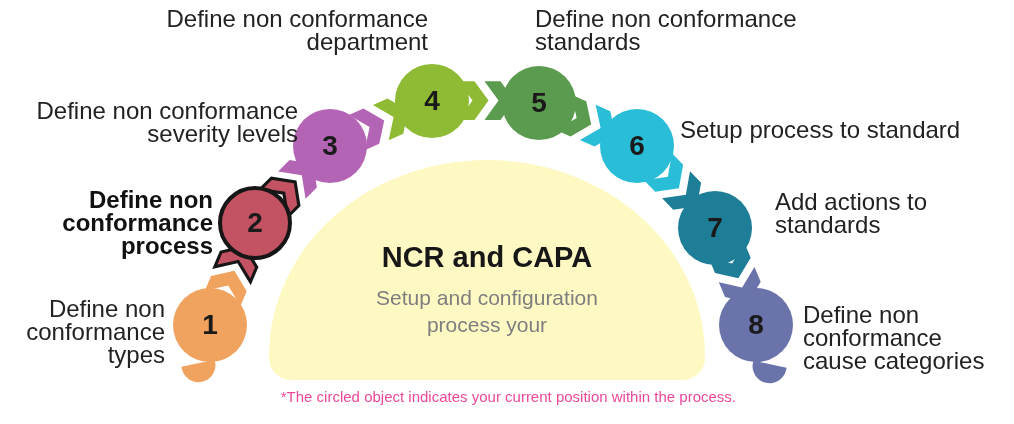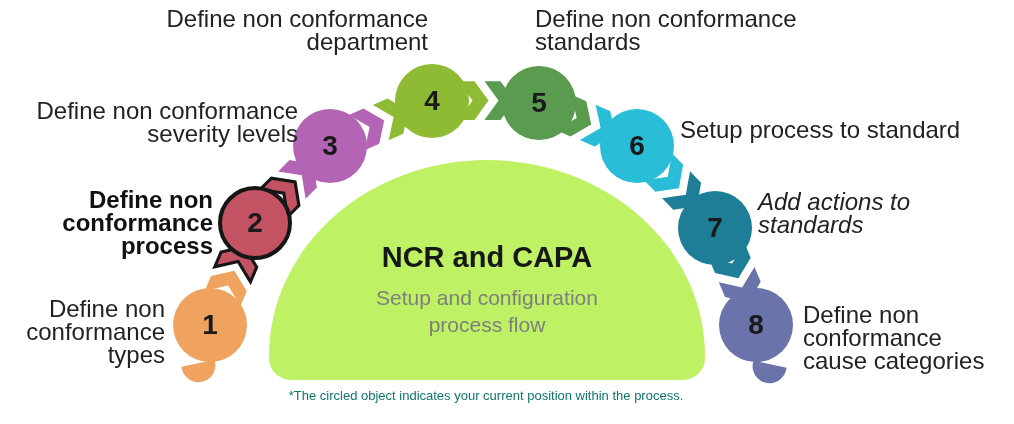--- a/index.html
+++ b/index.html
@@ -4,21 +4,21 @@
 <style>
   html,body { margin:0; padding:0; }
   body { font-family: "Liberation Sans", sans-serif; background:#ffffff; }
   .stage {
     position:relative; width:1014px; height:424px; background:#ffffff;
     overflow:hidden;
   }
   
   .dome {
     position:absolute; left:269px; top:160px; width:436px; height:220px;
-    background:#bef264;
+    background:#fef9c3;
     border-radius:218px 218px 22px 22px / 196px 196px 22px 22px;
     text-align:center; z-index:0;
   }
   .dome-title {
     margin-top:82px; font-size:29px; line-height:30px; font-weight:700;
     color:#171717; letter-spacing:0px;
   }
   .dome-subtitle {
     margin-top:12px; font-size:21px; line-height:27px; color:#7e7e7e;
     white-space:pre-line;
@@ -46,47 +46,47 @@
   .chev.outlined path { stroke:#161616; stroke-width:3.2px; stroke-linejoin:miter; }
   
   .marker {
     position:absolute; width:34px; height:19px;
     border-radius:0 0 17px 17px; z-index:1;
   }
   .marker.start { left:183px; top:363px; transform:rotate(-12deg); }
   .marker.end   { left:751px; top:364px; transform:rotate(12deg); }
   
   .footnote {
-    position:absolute; left:236px; top:388px; width:500px; text-align:center;
-    font-size:13px; color:#0f766e; z-index:5;
+    position:absolute; left:236px; top:388px; width:500px; text-align:right;
+    font-size:15px; color:#ec4899; z-index:5;
   }
 </style>
 </head>
 <body>
 
 <div class="stage">
 
   <div class="dome">
     <div class="dome-title">NCR and CAPA</div>
     <div class="dome-subtitle">Setup and configuration
-process flow</div>
+process your</div>
   </div>
 
   <div class="lbl r" style="right:849px; top:297px;">Define non
 conformance types</div>
   <div class="lbl r b" style="right:801px; top:188px;">Define non
 conformance process</div>
   <div class="lbl r" style="right:716px; top:99px;">Define non conformance
 severity levels</div>
   <div class="lbl r" style="right:586px; top:7px;">Define non conformance
 department</div>
   <div class="lbl" style="left:535px; top:7px;">Define non conformance
 standards</div>
   <div class="lbl" style="left:680px; top:118px;">Setup process to standard</div>
-  <div class="lbl" style="left:758px; top:190px;font-style:italic;">Add actions to
+  <div class="lbl" style="left:775px; top:190px;">Add actions to
 standards</div>
   <div class="lbl" style="left:803px; top:303px;">Define non conformance
 cause categories</div>
 
   <svg class="chev z2" style="left:213px; top:264px; transform:rotate(-67deg);" viewBox="0 0 32 42">
       <path d="M0.5 1 L17 1 L31.5 21 L17 41 L0.5 41 L15 21 Z" fill="#F0A35E"></path>
     </svg>
   <svg class="chev z3 outlined" style="left:223px; top:240px; transform:rotate(-67deg);" viewBox="0 0 32 42">
       <path d="M0.5 1 L17 1 L31.5 21 L17 41 L0.5 41 L15 21 Z" fill="#C35362"></path>
     </svg>

